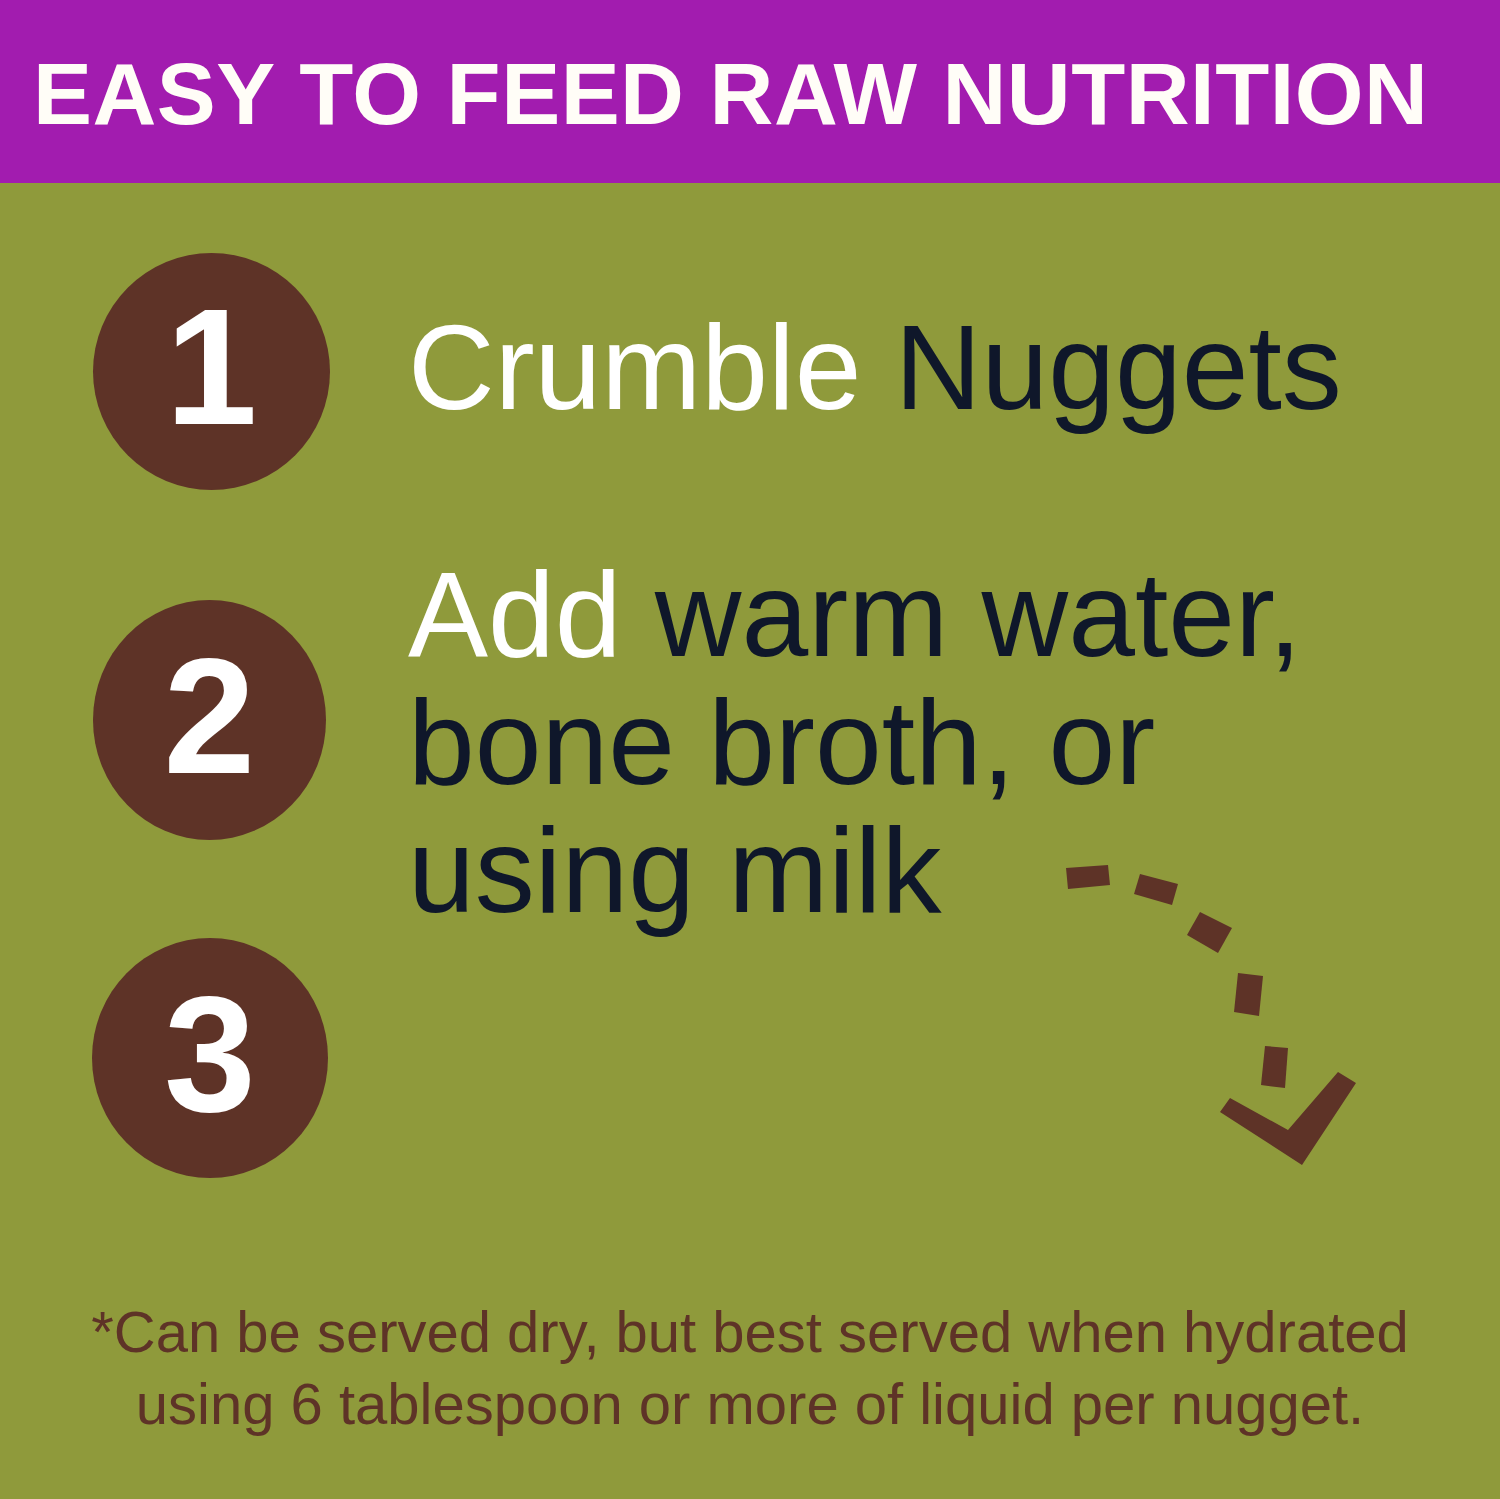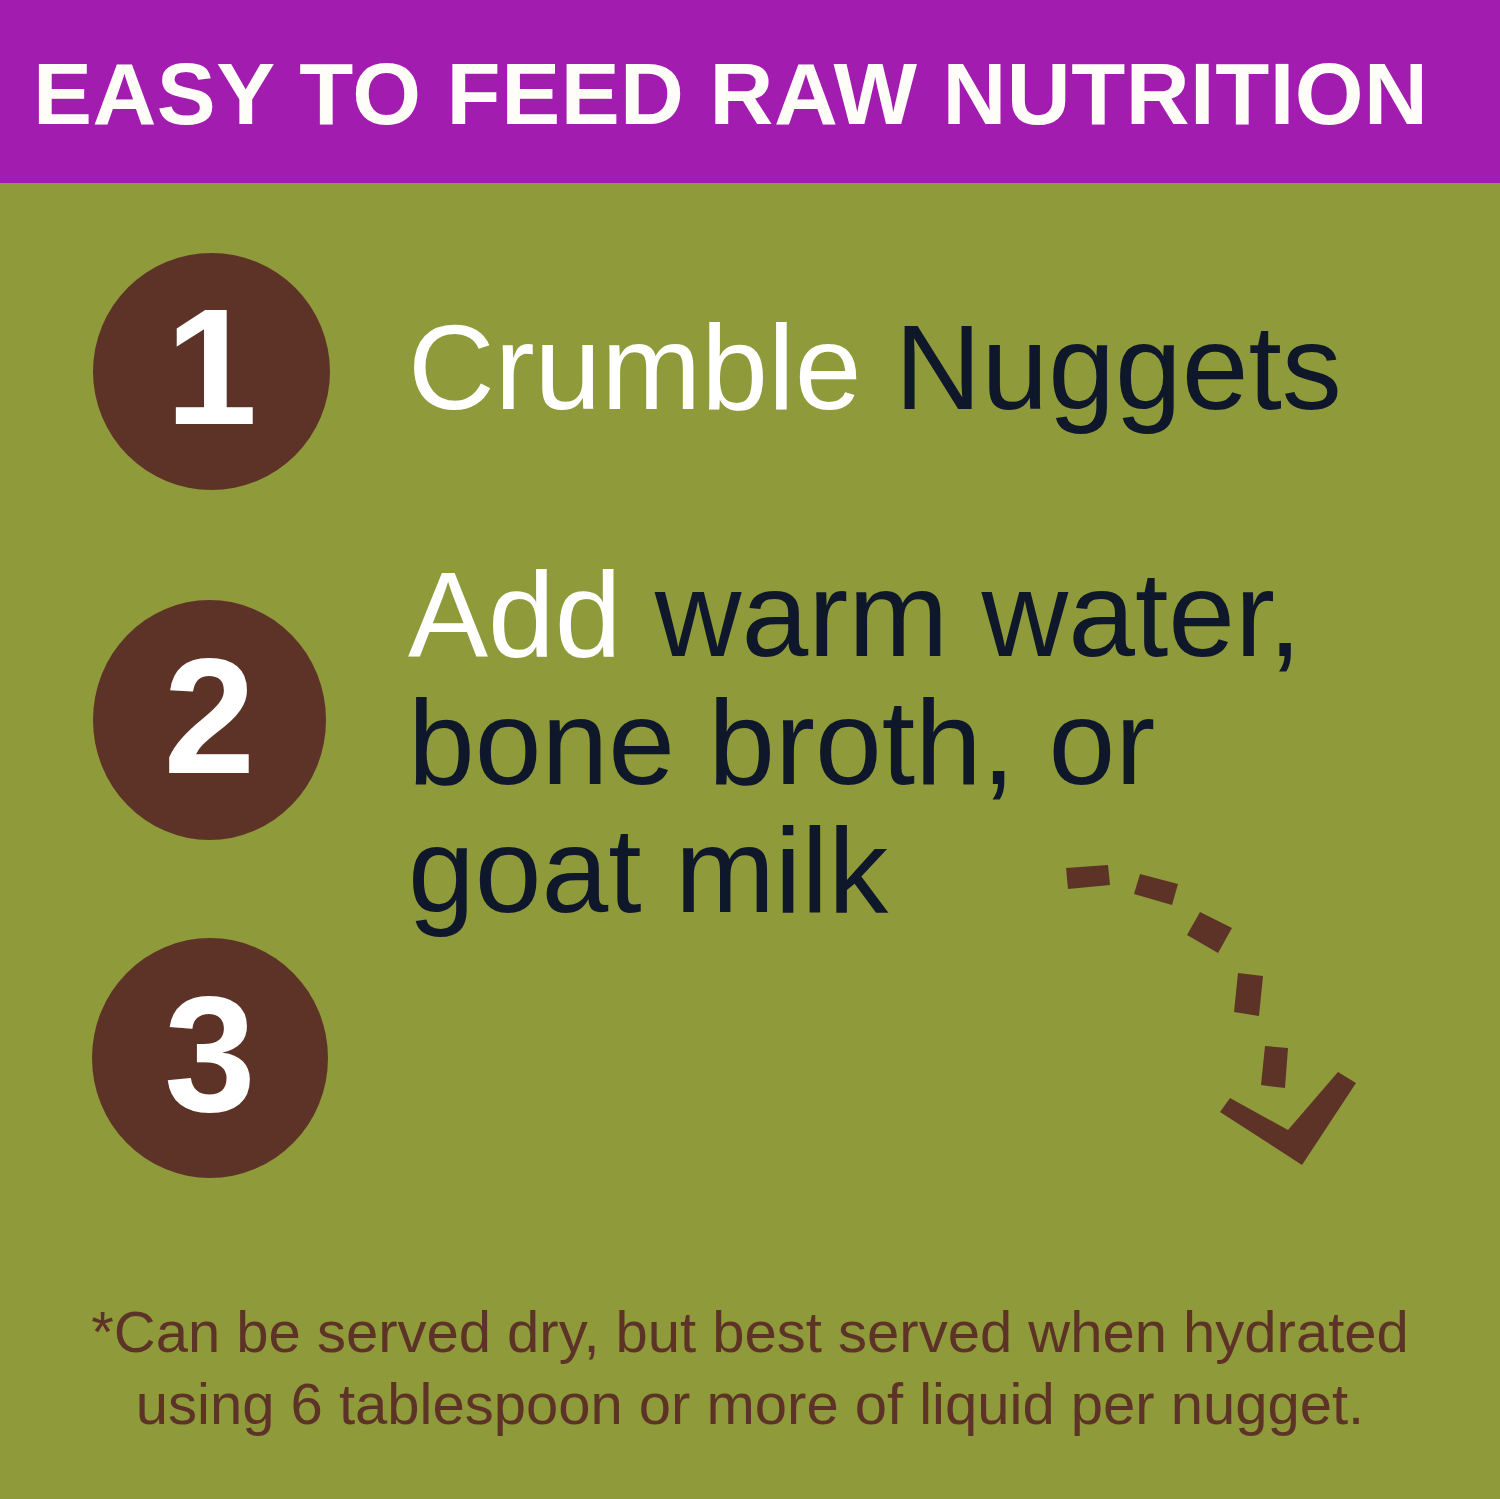--- a/index.html
+++ b/index.html
@@ -145,21 +145,21 @@
       </div>
     </div>
 
     <div class="step step-2">
       <div class="badge badge-2">
         <span>2</span>
       </div>
       <div class="step-text">
         <span class="white">Add </span><span class="brown">warm water,</span><br>
         <span class="brown">bone broth, or</span><br>
-        <span class="brown">goat milk</span>
+        <span class="brown">using milk</span>
       </div>
     </div>
 
     <div class="step step-3">
       <div class="badge badge-3">
         <span>3</span>
       </div>
     </div>
 
   </div>

